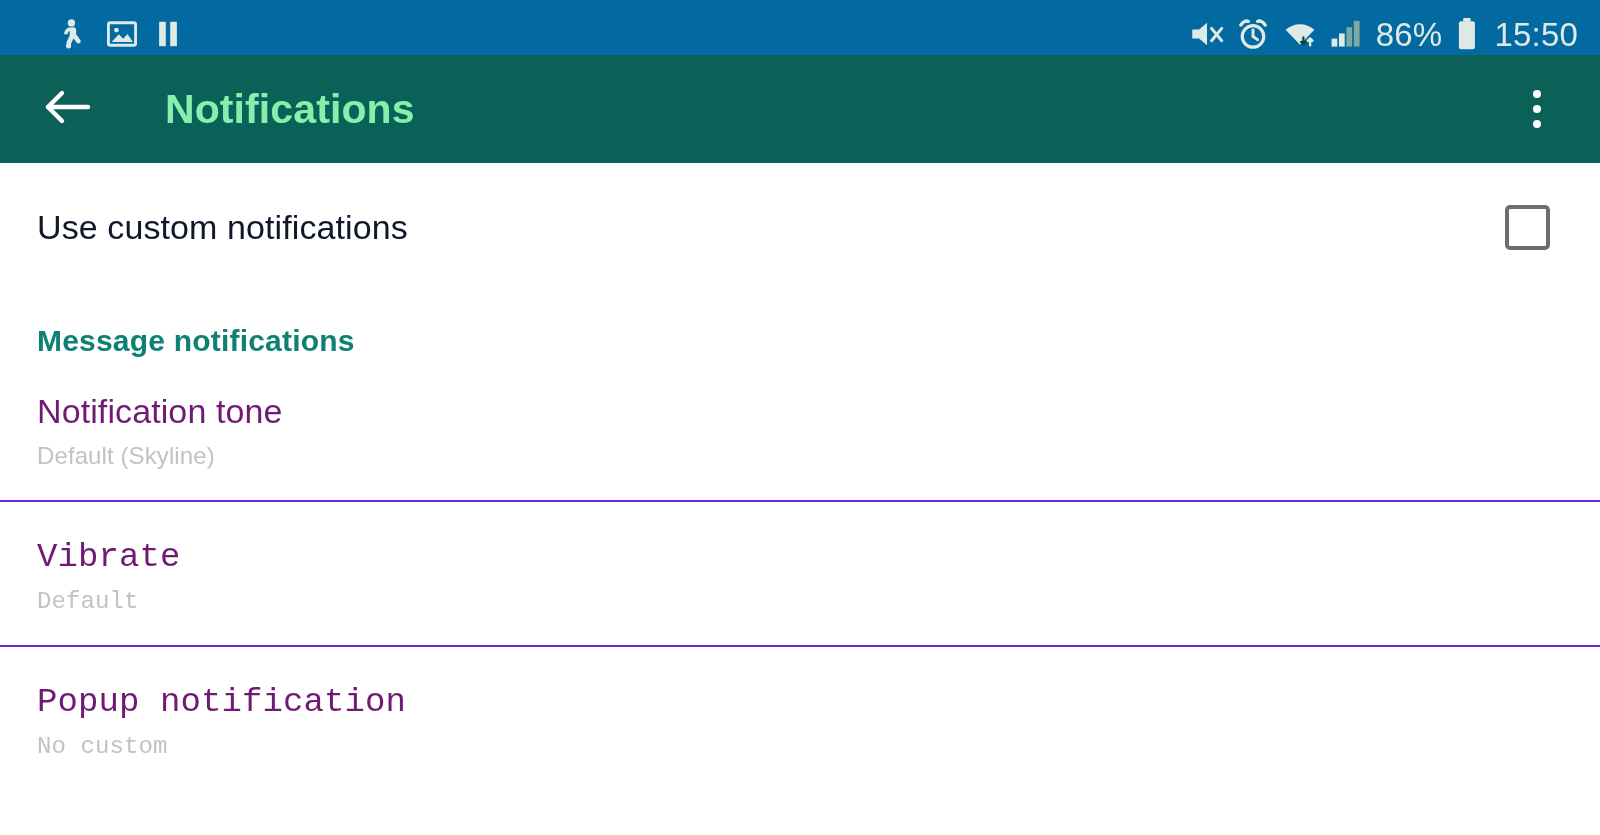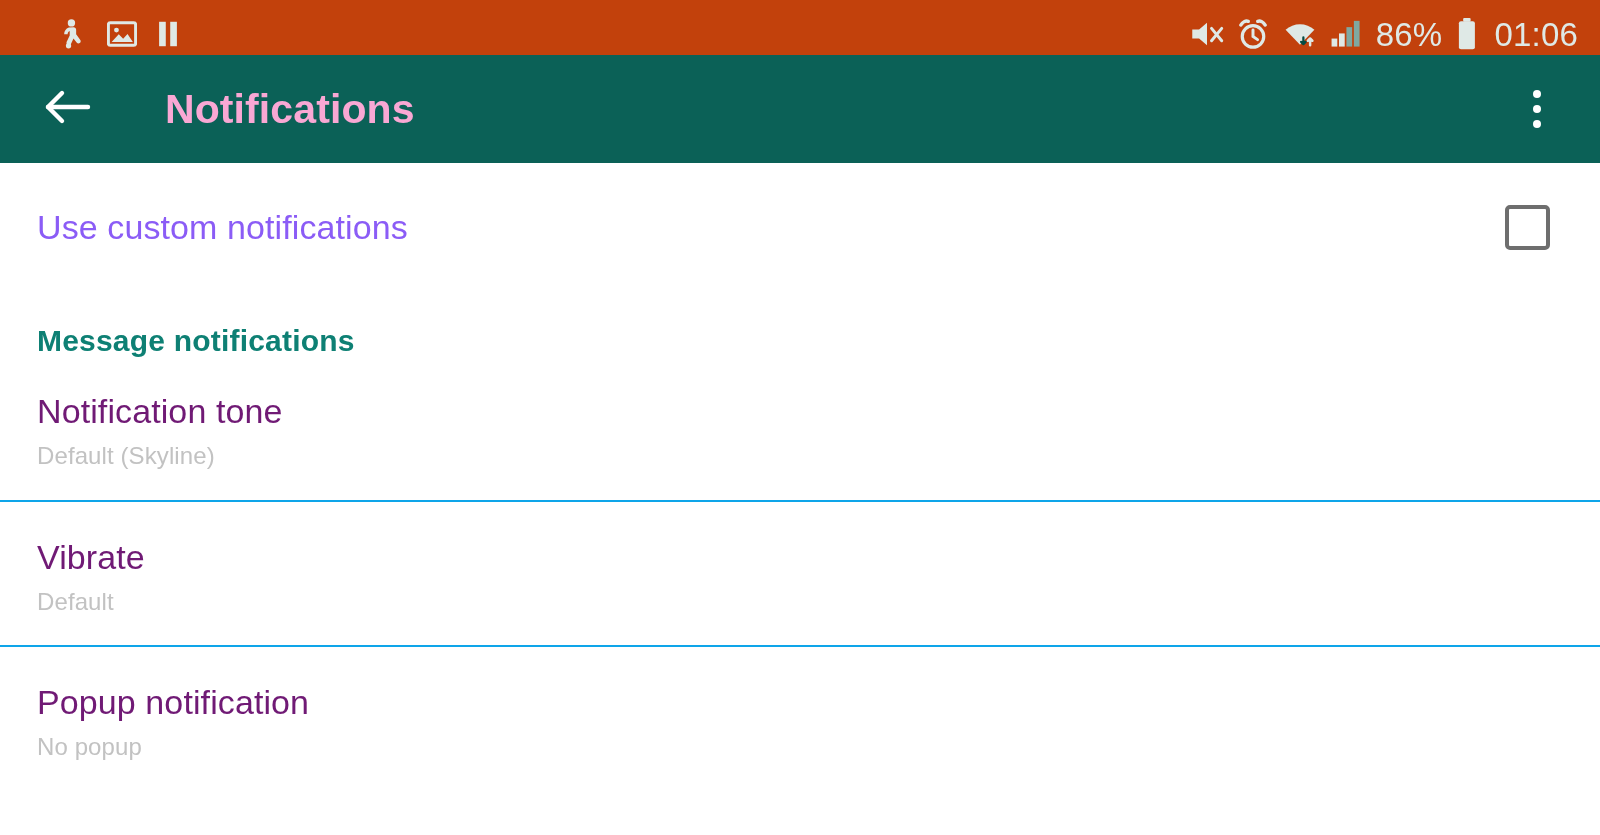--- a/index.html
+++ b/index.html
@@ -23,21 +23,21 @@
     background: #ffffff;
   }
 
   
   .status-bar {
     position: absolute;
     left: 0;
     top: 0;
     width: 1600px;
     height: 68px;
-    background: #c2410c;
+    background: #0369a1;
     display: flex;
     align-items: center;
     justify-content: space-between;
     box-sizing: border-box;
     padding: 0 22px 0 58px;
   }
   .status-left {
     display: flex;
     align-items: center;
     gap: 21px;
@@ -78,21 +78,21 @@
   .back-button {
     width: 60px;
     height: 60px;
     display: flex;
     align-items: center;
     justify-content: center;
     flex: 0 0 auto;
     cursor: pointer;
   }
   .toolbar-title {
-    color: #f9a8d4;
+    color: #86efac;
     font-size: 41px;
     font-weight: 700;
     letter-spacing: 0.1px;
     margin-left: 67px;
     white-space: nowrap;
   }
   .toolbar-spacer { flex: 1 1 auto; }
   .overflow-button {
     width: 62px;
     height: 62px;
@@ -138,21 +138,21 @@
     position: relative;
     height: 129px;
     display: flex;
     align-items: center;
     box-sizing: border-box;
     padding: 0 50px 0 37px;
     cursor: pointer;
   }
   .switch-row-label {
     font-size: 34px;
-    color: #8b5cf6;
+    color: #0f172a;
     letter-spacing: 0.1px;
     white-space: nowrap;
   }
   .switch-row-spacer { flex: 1 1 auto; }
   .checkbox {
     width: 45px;
     height: 45px;
     border: 4px solid #6e6e6e;
     border-radius: 5px;
     box-sizing: border-box;
@@ -178,21 +178,22 @@
 
   .pref-list { display: block; }
 
   .pref-row {
     position: relative;
     box-sizing: border-box;
     padding: 36px 37px 30px 37px;
     cursor: default;
   }
   .pref-row + .pref-row {
-    border-top: 2px solid #0ea5e9;
+    border-top: 2px solid #6d28d9;
+    font-family: Liberation Mono, monospace;
   }
   .pref-title {
     font-size: 34px;
     color: #701a75;
     letter-spacing: 0.1px;
     line-height: 1.15;
     white-space: nowrap;
   }
   .pref-summary {
     font-size: 24px;
@@ -264,21 +265,21 @@
           <rect x="20" y="1.5" width="5" height="22.5" fill="#7fa8a1"></rect>
         </svg>
       </span>
       <span class="sb-text sb-battery-pct">86%</span>
       <span class="sb-icon">
         <svg width="20" height="32" viewBox="0 0 18 30">
           <rect x="5.4" y="0" width="7" height="3.4" rx="1" fill="#dfe9e6"></rect>
           <rect x="1.4" y="3" width="15" height="26.4" rx="2" fill="#dfe9e6"></rect>
         </svg>
       </span>
-      <span class="sb-text sb-clock">01:06</span>
+      <span class="sb-text sb-clock">15:50</span>
     </div>
   </div>
 
   <div class="toolbar">
     <div class="back-button">
       <span>
         <svg width="52" height="42" viewBox="0 0 52 42">
           <path d="M6 21 L46 21" stroke="#ffffff" stroke-width="4.4" stroke-linecap="round"></path>
           <path d="M20 7 L6 21 L20 35" stroke="#ffffff" stroke-width="4.4" fill="none" stroke-linecap="round" stroke-linejoin="round"></path>
         </svg>
@@ -313,19 +314,19 @@
         <div class="pref-summary">Default (Skyline)</div>
       </div>
 
       <div class="pref-row">
         <div class="pref-title">Vibrate</div>
         <div class="pref-summary">Default</div>
       </div>
 
       <div class="pref-row">
         <div class="pref-title">Popup notification</div>
-        <div class="pref-summary">No popup</div>
+        <div class="pref-summary">No custom</div>
       </div>
 
     </div>
   </div>
 
 </div>
 
 </body></html>

